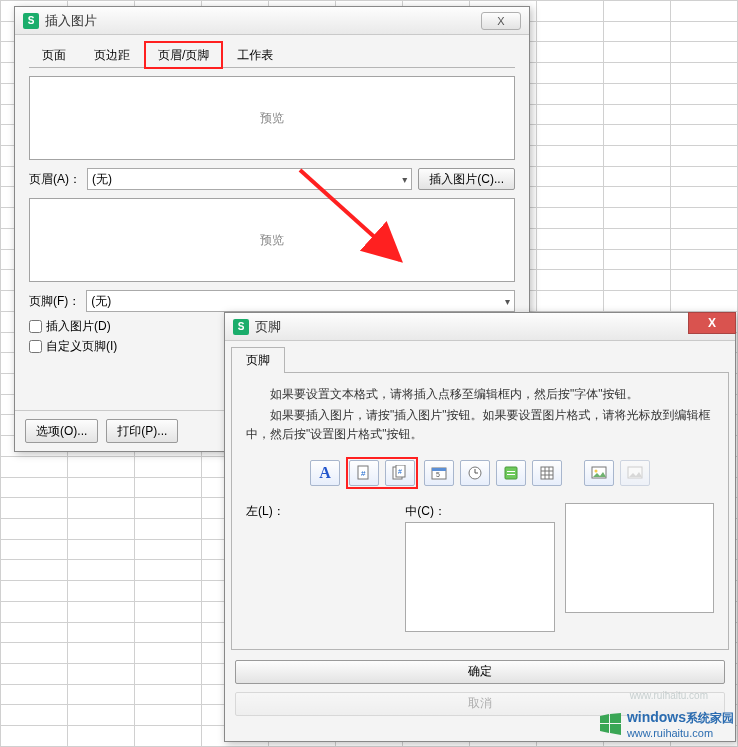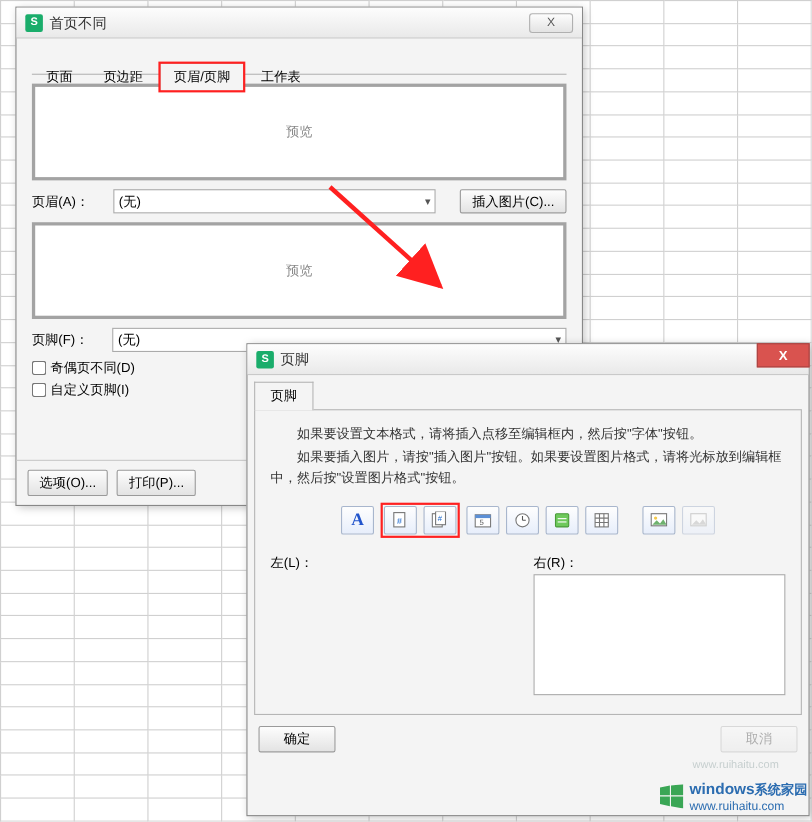--- a/index.html
+++ b/index.html
@@ -15,40 +15,40 @@
   .titlebar { height: 28px; background: linear-gradient(#fdfdfd,#e9e9e9); border-bottom: 1px solid #c9c9c9; display: flex; align-items: center; padding: 0 8px; position: relative; }
   .titlebar .app-icon { width: 16px; height: 16px; background: #1aad6b; border-radius: 2px; margin-right: 6px; display:flex; align-items:center; justify-content:center; color:#fff; font-size:10px; font-weight:bold; }
   .titlebar .title { flex: 1; color: #333; font-size: 13px; }
   .titlebar .close { width: 40px; height: 18px; border: 1px solid #b0b0b0; border-radius: 3px; background: linear-gradient(#fdfdfd,#e3e3e3); display:flex; align-items:center; justify-content:center; font-family: Arial; font-size: 11px; color:#555; cursor:pointer; }
   .titlebar .close-red { width: 48px; height: 22px; background: #d9534f; border:1px solid #a94442; color:#fff; border-radius: 0; display:flex; align-items:center; justify-content:center; font-weight:bold; cursor:pointer; position:absolute; right:-1px; top:-1px;}
 
   .dlg-body { padding: 0 10px 12px 10px; }
 
   
   .tabs { display:flex; border-bottom: 1px solid #b5b5b5; margin: 6px 4px 0 4px; }
-  .tab { padding: 4px 12px; border: 1px solid transparent; border-bottom: none; margin-right: 2px; background: transparent; cursor:pointer; position:relative; top:16px; font-size:12px; }
+  .tab { padding: 4px 12px; border: 1px solid transparent; border-bottom: none; margin-right: 2px; background: transparent; cursor:pointer; position:relative; top:1px; font-size:12px; }
   .tab.active { border-color: #b5b5b5; background: #f4f4f4; }
   .tab.hl { outline: 2px solid #ff2020; outline-offset: -1px; }
 
   
-  .group { border: 3px solid #a3a3a3; background:#fff; padding: 4px; margin: 8px 4px; }
+  .group { border: 1px solid #a3a3a3; background:#fff; padding: 4px; margin: 8px 4px; }
   .preview { height: 74px; display:flex; align-items:center; justify-content:center; color:#888; }
 
-  .row { display:flex; align-items:center; margin: 4px 4px 6px 4px; gap:22px; }
+  .row { display:flex; align-items:center; margin: 4px 4px 6px 4px; gap:6px; }
   .row label { white-space: nowrap; }
   .combo { flex:1; height: 22px; border:1px solid #aaa; background:#fff; display:flex; align-items:center; padding:0 4px; justify-content:space-between; cursor:pointer; }
   .combo .arrow { font-size:10px; color:#555; }
   .btn { height: 24px; border:1px solid #9a9a9a; background: linear-gradient(#fdfdfd,#e3e3e3); padding: 0 10px; display:inline-flex; align-items:center; cursor:pointer; border-radius:2px; font-size:12px; }
   .btn.small { height:22px; }
   .chk { display:flex; align-items:center; gap:4px; margin:3px 4px; }
   .chk input { margin:0; }
 
   
   .dlg-footer { border-top: 1px solid #c9c9c9; padding: 8px 10px; display:flex; gap:8px; }
-  .dlg-footer.right { justify-content:space-between; }
+  .dlg-footer.right { justify-content:flex-end;flex-direction:column; }
 
   
   .inner-page { border:1px solid #b5b5b5; margin: 0 6px 6px 6px; padding: 10px 14px 14px 14px; background:#f4f4f4; }
   .inner-tabs { display:flex; margin:6px 6px -1px 6px; }
   .inner-tab { padding:4px 14px; border:1px solid #b5b5b5; border-bottom:none; background:#f4f4f4; position:relative; z-index:2; font-size:12px;}
 
   .help-text p { margin: 2px 0; line-height: 1.6; font-size: 12px; color:#333; }
 
   .toolbar { display:flex; gap:6px; justify-content:center; margin: 12px 0 14px 0; align-items:center; }
   .tool { width:30px; height:26px; border:1px solid #a8b6cd; background:linear-gradient(#fefefe,#e7eefb); display:flex; align-items:center; justify-content:center; cursor:pointer; font-size:14px; border-radius:2px; }
@@ -544,21 +544,21 @@
           <td></td>
           <td></td>
         </tr>
   </tbody>
     </table>
 </div>
 
 <div class="dialog" style="left:14px; top:6px; width:516px;">
   <div class="titlebar">
     <span class="app-icon">S</span>
-    <span class="title">首页不同</span>
+    <span class="title">插入图片</span>
     <span class="close">X</span>
   </div>
   <div class="dlg-body">
     <div class="tabs">
       <div class="tab">页面</div>
       <div class="tab">页边距</div>
       <div class="tab active hl">页眉/页脚</div>
       <div class="tab">工作表</div>
     </div>
 
@@ -580,21 +580,21 @@
     <div class="row">
       <label>页脚(F)：</label>
       <div class="combo">
         <span>(无)</span>
         <span class="arrow">▾</span>
       </div>
     </div>
 
     <label class="chk">
       <input type="checkbox" style="">
-      <span>奇偶页不同(D)</span>
+      <span>插入图片(D)</span>
     </label>
     <label class="chk">
       <input type="checkbox" style="">
       <span>自定义页脚(I)</span>
     </label>
   </div>
   <div style="height:40px"></div>
   <div class="dlg-footer">
     <span class="btn">选项(O)...</span>
     <span class="btn">打印(P)...</span>
@@ -688,21 +688,24 @@
             <path d="M2,12 L6,8 L9,11 L12,7 L15,12 Z" fill="#bdbdbd"></path>
           </svg>
       </div>
     </div>
 
     <div class="three-cols">
       <div class="col">
         <span class="lbl">左(L)：</span>
       </div>
       <div class="col">
-        <span class="lbl">右(R)：</span>
+        <span class="lbl">中(C)：</span>
+        <textarea style=""></textarea>
+      </div>
+      <div class="col">
         <textarea style=""></textarea>
       </div>
     </div>
   </div>
 
   <div class="dlg-footer right" style="border-top:none; padding-top:4px;">
     <span class="btn" style="min-width:70px; justify-content:center;">确定</span>
     <span class="btn" style="min-width:70px; justify-content:center; opacity:0.3;">取消</span>
   </div>
 </div>

